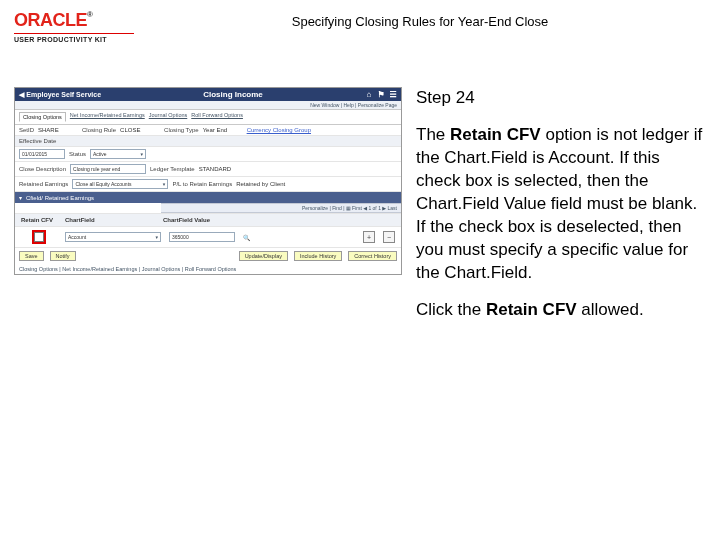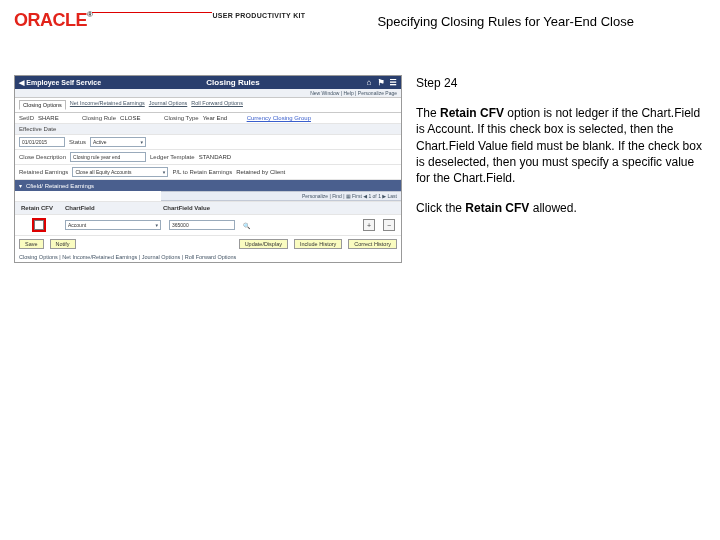--- a/index.html
+++ b/index.html
@@ -1,27 +1,27 @@
 <!DOCTYPE html>
 <html><head>
 <meta charset="utf-8">
 <style>
   html,body{margin:0;padding:0;width:720px;height:540px;background:#fff;font-family:Arial,Helvetica,sans-serif;color:#000;}
   
   .hdr{display:flex;align-items:flex-start;padding:10px 14px 4px 14px;}
-  .logo-block{display:flex;align-items:flex-start;}
+  .logo-block{display:flex;flex-direction:column;align-items:flex-start;}
   .oracle-word{font-family:Arial,sans-serif;font-weight:900;font-size:18px;color:#e2231a;letter-spacing:-0.5px;}
   .oracle-word sup{font-size:8px;color:#333;vertical-align:top;}
   .upk{width:120px;height:1px;background:#d00;margin-top:2px;}
   .upk2{font-size:7px;font-weight:700;color:#222;margin-top:2px;letter-spacing:0.3px;}
   .title{flex:1;text-align:center;font-size:13px;margin-top:4px;}
   
   .main{display:flex;gap:14px;padding:0 14px;margin-top:40px;}
   .left{width:388px;}
-  .right{flex:1;font-size:12px;line-height:1.35;}
+  .right{flex:1;font-size:17px;line-height:1.35;}
   .right p{margin:0 0 14px 0;}
   .right b{font-weight:700;}
   
   .app{border:1px solid #999;font-size:6px;color:#333;background:#fff;}
   .app-bar{background:#2a3f6e;color:#fff;display:flex;align-items:center;padding:2px 4px;font-weight:600;font-size:7px;}
   .app-bar .ttl{flex:1;text-align:center;font-size:8px;}
   .app-bar .icons{display:flex;gap:4px;font-size:8px;}
   .app-sub{background:#eef1f6;border-bottom:1px solid #c9c9c9;text-align:right;padding:1px 4px;font-size:5px;color:#456;}
   .tabs{display:flex;gap:4px;padding:2px 4px;border-bottom:1px solid #c9c9c9;font-size:5.5px;color:#456;}
   .tabs span{text-decoration:underline;}
@@ -56,21 +56,21 @@
   </div>
   <div class="title">Specifying Closing Rules for Year-End Close</div>
 </div>
 
 <div class="main">
 
   <div class="left">
     <div class="app">
       <div class="app-bar">
         <span>◀ <span>Employee Self Service</span></span>
-        <span class="ttl">Closing Rules</span>
+        <span class="ttl">Closing Income</span>
         <span class="icons">
           <span class="icn">⌂</span>
           <span class="icn">⚑</span>
           <span class="icn">☰</span>
         </span>
       </div>
       <div class="app-sub">New Window | Help | Personalize Page</div>
 
       <div class="tabs">
         <span class="active">Closing Options</span>

